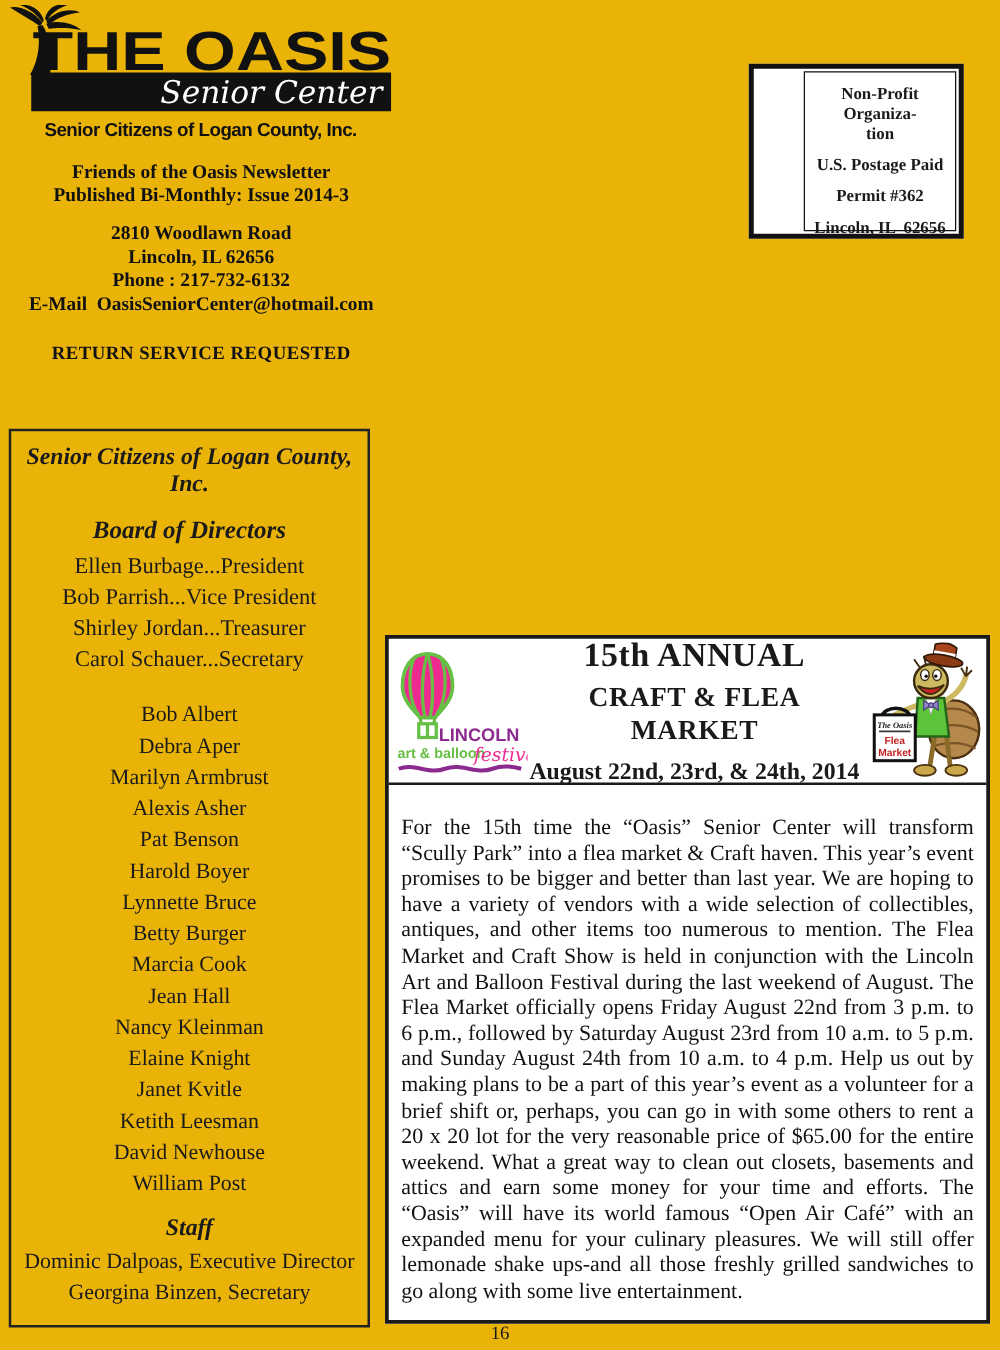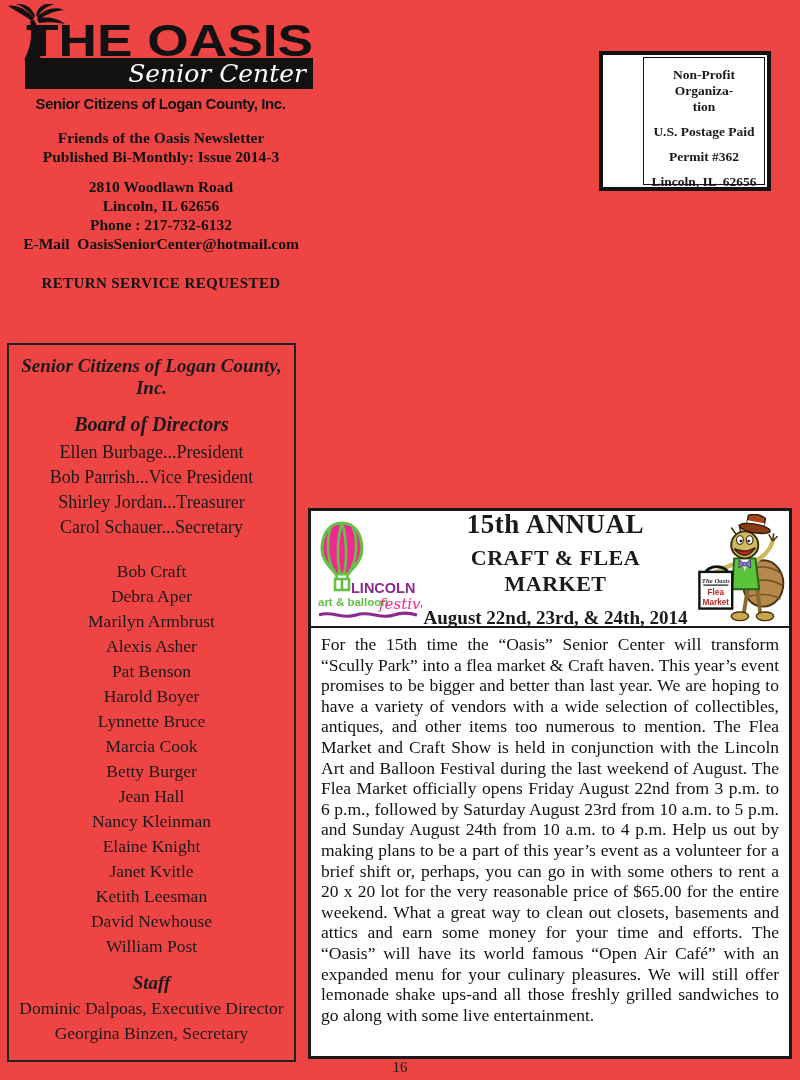--- a/index.html
+++ b/index.html
@@ -1,16 +1,16 @@
 <!DOCTYPE html>
 <html><head>
 <meta charset="utf-8">
 <style>
   html,body{margin:0;padding:0;background:#ffffff;}
-  .page{position:relative;width:800px;height:1080px;background:#ef4444;overflow:hidden;
+  .page{position:relative;width:800px;height:1080px;background:#eab308;overflow:hidden;
         font-family:"Liberation Serif",serif;color:#1a1a1a;}
 
   
   .logo-block{position:absolute;left:8px;top:4px;width:305px;}
   .logo-org{font-family:"Liberation Sans",sans-serif;font-weight:bold;font-size:15px;
             letter-spacing:-0.4px;text-align:center;margin-top:1px;white-space:nowrap;color:#111;}
 
   .mast-info{position:absolute;left:0;top:128px;width:322px;text-align:center;
              font-weight:bold;font-size:15.5px;line-height:19px;color:#111;}
   .mast-newsletter{margin-bottom:11px;}
@@ -40,21 +40,21 @@
   .event-box{position:absolute;left:308px;top:508px;width:484px;height:551px;
              border:3px solid #1a1a1a;box-sizing:border-box;background:#fff;}
   .event-header{display:flex;align-items:center;height:117px;box-sizing:border-box;
                 border-bottom:2px solid #1a1a1a;}
   .balloon-logo{flex:none;width:106px;height:106px;margin-left:5px;}
   .event-titles{flex:1;text-align:center;font-weight:bold;}
   .event-title1{font-size:27px;letter-spacing:0.5px;}
   .event-title2{font-size:22px;margin-top:5px;letter-spacing:0.5px;}
   .event-dates{font-size:19px;margin-top:10px;}
   .flea-art{flex:none;width:98px;height:110px;margin-right:2px;}
-  .event-body{padding:6px 10px 0 10px;font-size:17.5px;line-height:20.6px;
+  .event-body{padding:23px 10px 0 10px;font-size:17.5px;line-height:20.6px;
               text-align:justify;color:#111;}
 
   
   .page-footer{position:absolute;left:0;right:0;top:1059px;text-align:center;font-size:15px;}
 </style>
 </head>
 <body>
 
 <div class="page">
 
@@ -102,29 +102,29 @@
   <div class="board-box">
     <div class="board-title">Senior Citizens of Logan County, Inc.</div>
     <div class="board-heading">Board of Directors</div>
     <div class="officer-list">
         <div class="name-line">Ellen Burbage...President</div>
         <div class="name-line">Bob Parrish...Vice President</div>
         <div class="name-line">Shirley Jordan...Treasurer</div>
         <div class="name-line">Carol Schauer...Secretary</div>
       </div>
     <div class="member-list">
-        <div class="name-line">Bob Craft</div>
+        <div class="name-line">Bob Albert</div>
         <div class="name-line">Debra Aper</div>
         <div class="name-line">Marilyn Armbrust</div>
         <div class="name-line">Alexis Asher</div>
         <div class="name-line">Pat Benson</div>
         <div class="name-line">Harold Boyer</div>
         <div class="name-line">Lynnette Bruce</div>
+        <div class="name-line">Betty Burger</div>
         <div class="name-line">Marcia Cook</div>
-        <div class="name-line">Betty Burger</div>
         <div class="name-line">Jean Hall</div>
         <div class="name-line">Nancy Kleinman</div>
         <div class="name-line">Elaine Knight</div>
         <div class="name-line">Janet Kvitle</div>
         <div class="name-line">Ketith Leesman</div>
         <div class="name-line">David Newhouse</div>
         <div class="name-line">William Post</div>
       </div>
     <div class="staff-heading">Staff</div>
     <div class="staff-list">

